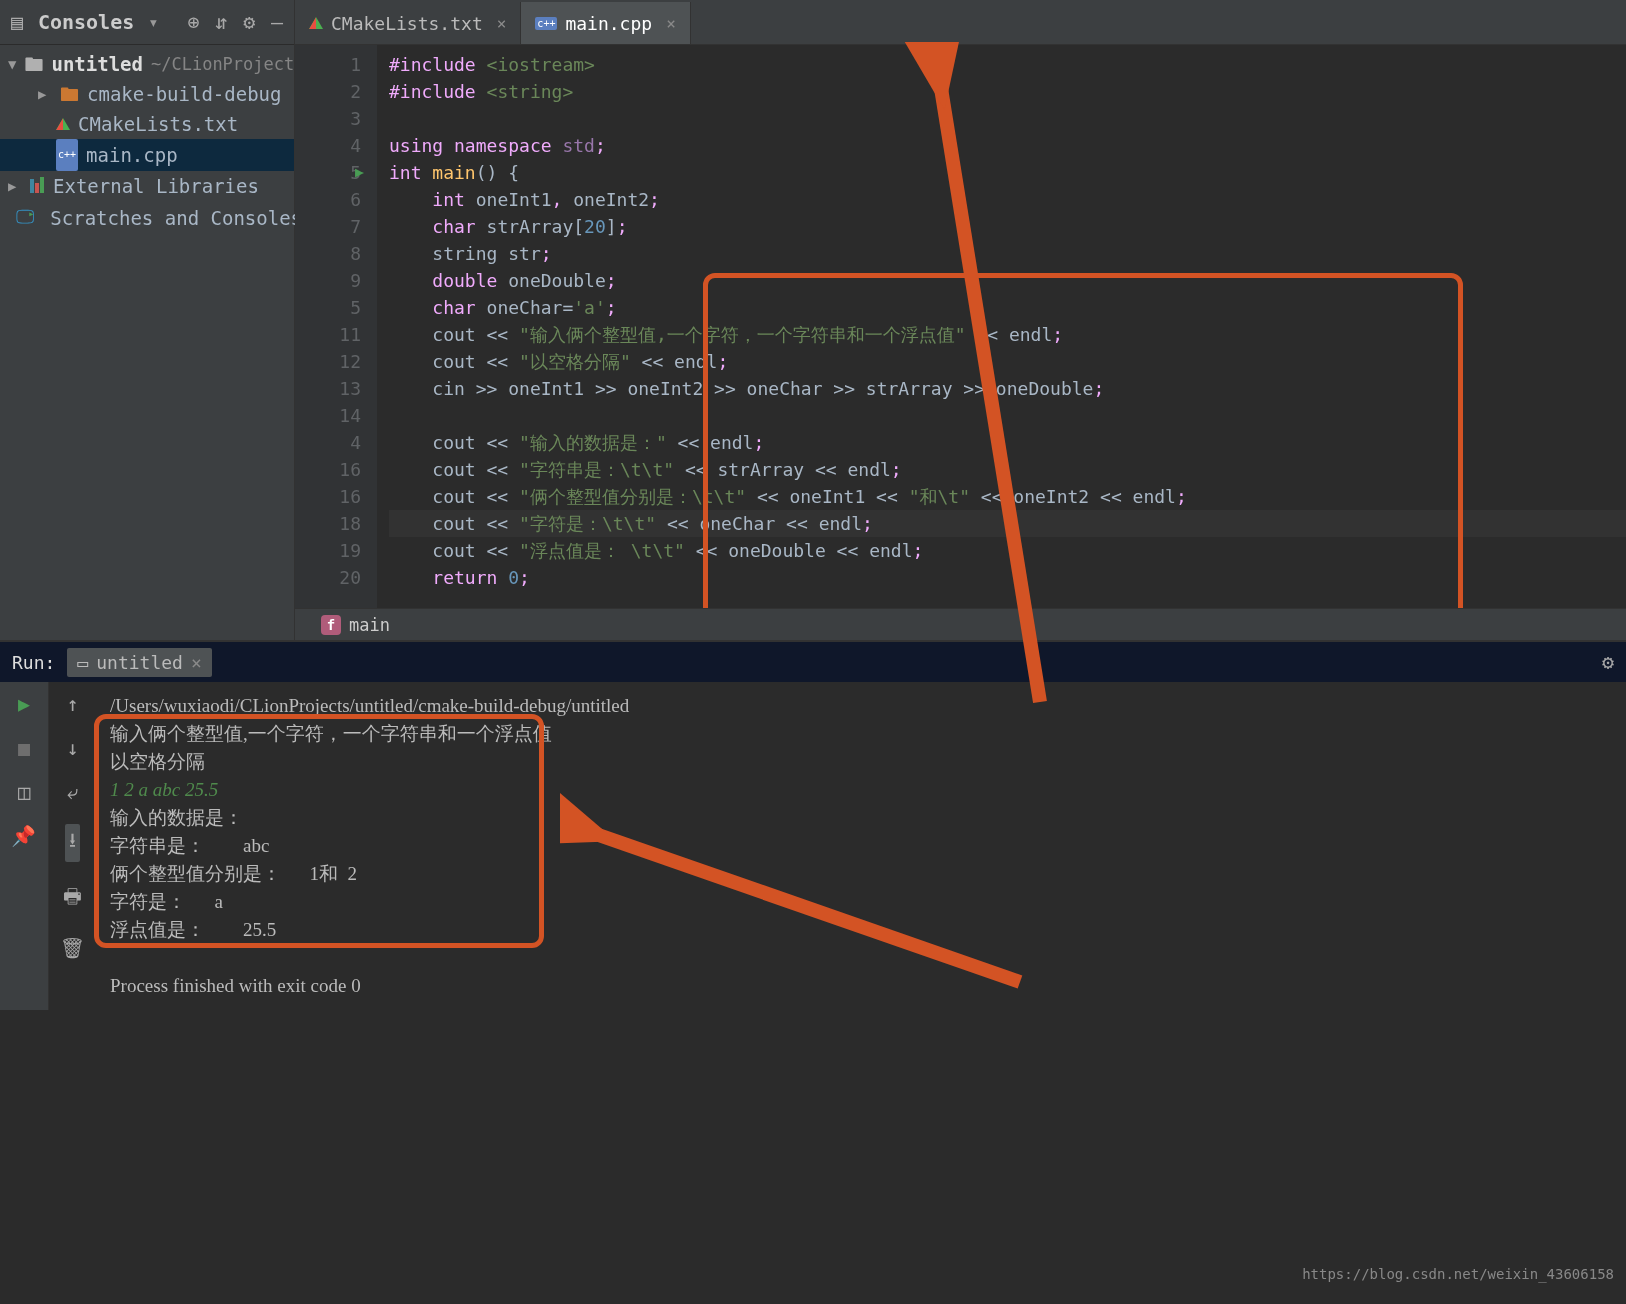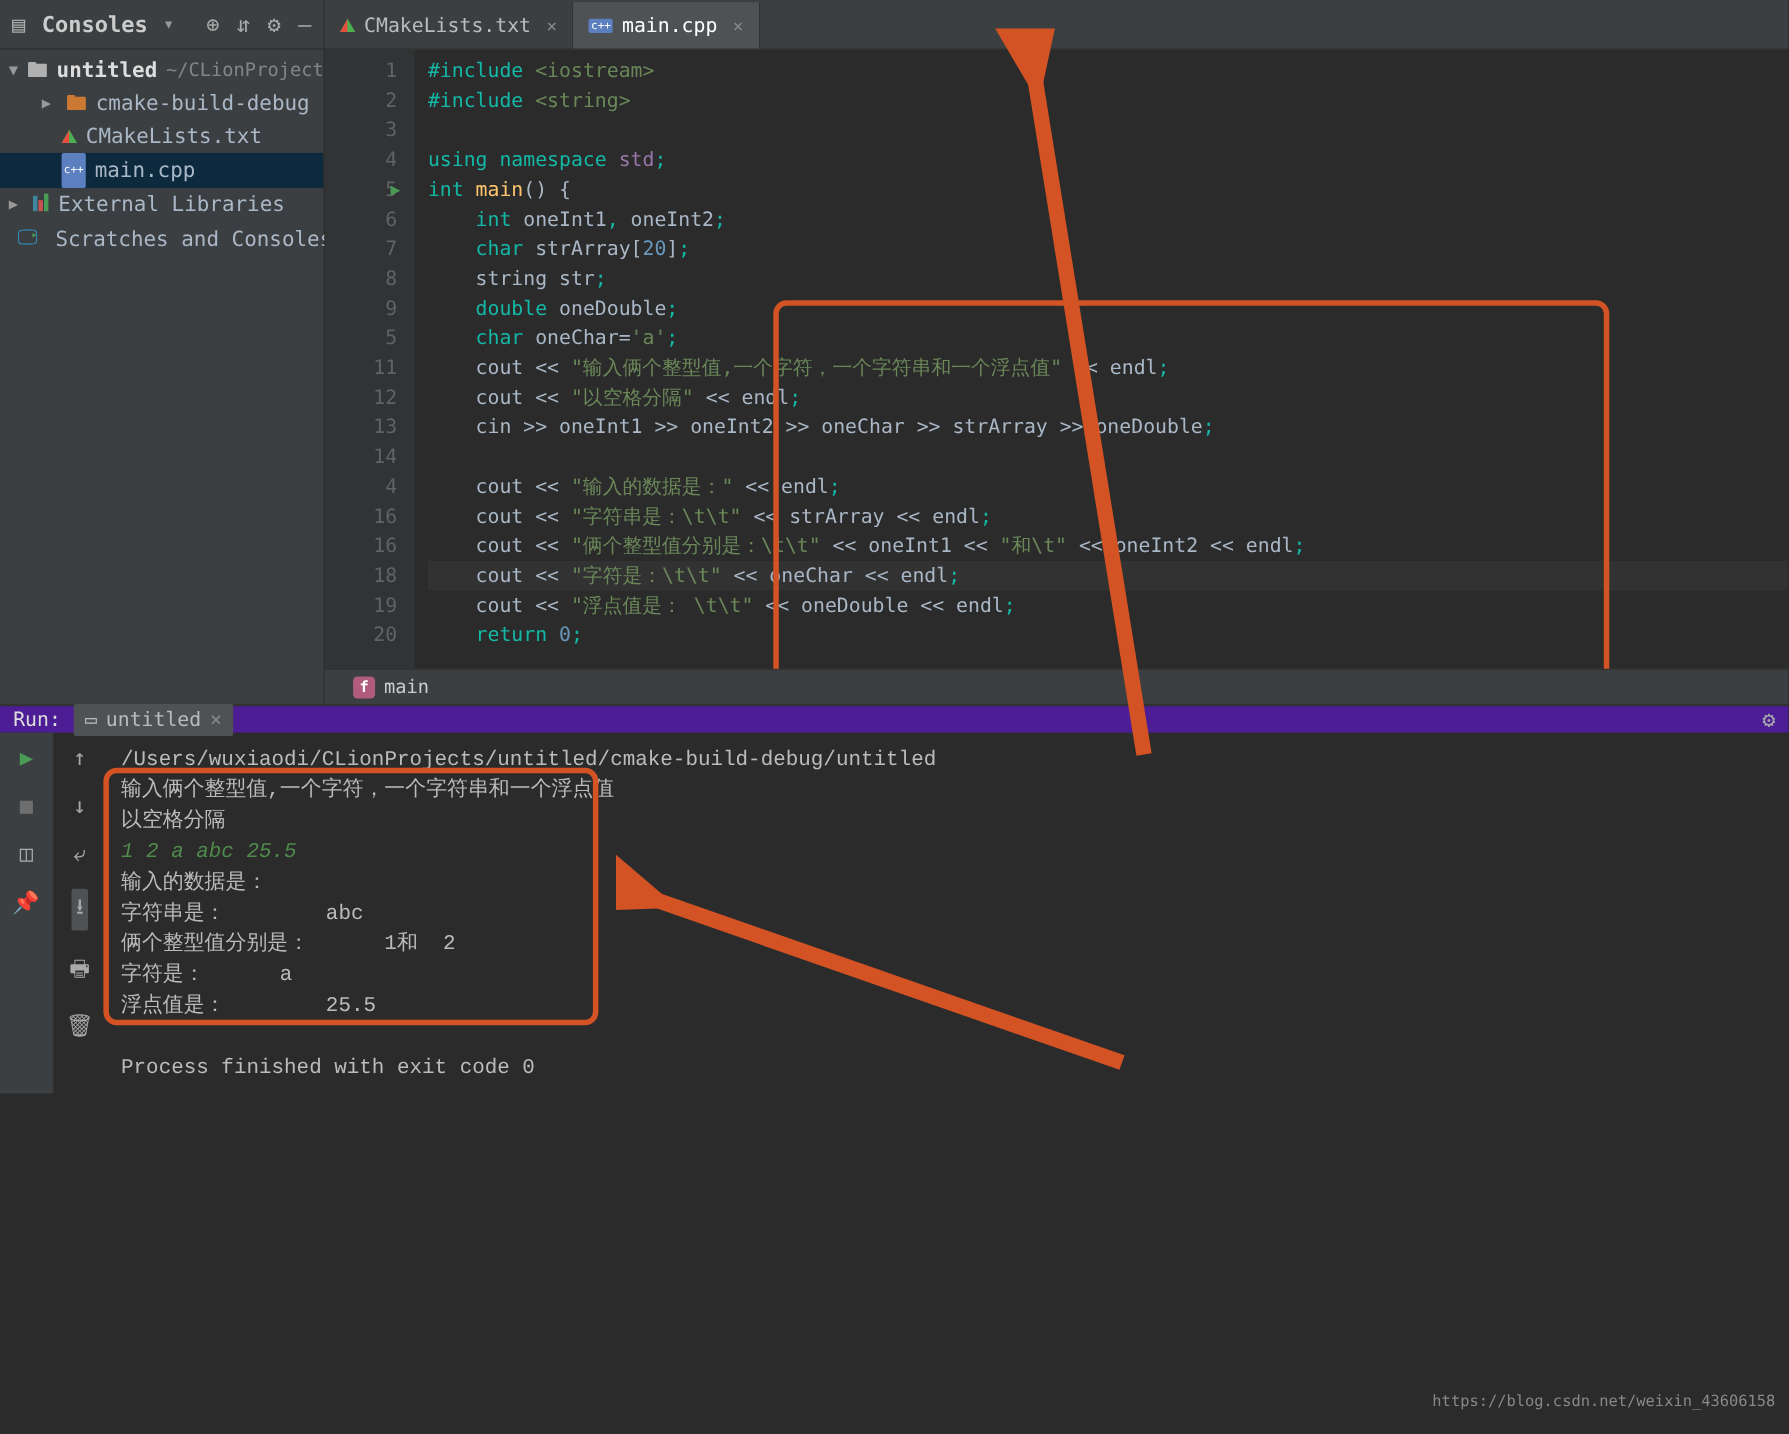--- a/index.html
+++ b/index.html
@@ -31,46 +31,46 @@
   
   .editor-wrap{flex:1;display:flex;flex-direction:column;background:#2b2b2b}
   .tabs{height:45px;display:flex;align-items:flex-end;border-bottom:1px solid #323232;background:#3c3f41}
   .tab{height:42px;display:flex;align-items:center;gap:8px;padding:0 14px;border-right:1px solid #323232;color:#bbb;font-size:18px}
   .tab.active{background:#4e5254;color:#fff}
   .tab .x{color:#8a8a8a;font-size:16px;margin-left:6px}
   .editor{flex:1;display:flex;overflow:hidden;position:relative}
   .gutter{width:82px;text-align:right;padding:6px 16px 0 0;color:#606366;font-size:18px;line-height:27px;background:#313335;user-select:none}
   .gut-run{position:absolute;left:60px;top:calc(6px + 27px*4 + 4px);color:#499c54;font-size:15px}
   .code{flex:1;padding:6px 0 0 12px;font-size:18px;line-height:27px;white-space:pre}
-  .hl-orange{color:#14b8a6}
+  .hl-orange{color:#f0abfc}
   .hl-green{color:#6a8759}
   .hl-purple{color:#9876aa}
   .hl-blue{color:#6897bb}
   .hl-yellow{color:#ffc66d}
   .cl{display:block;min-height:27px}
   .cl.cur{background:#323232}
   .collapse{color:#606366}
   .red-box{position:absolute;border:5px solid #d35324;border-radius:12px;pointer-events:none}
   .red-box.code-box{left:408px;top:228px;width:760px;height:422px}
   .breadcrumb{height:32px;background:#3c3f41;border-top:1px solid #323232;display:flex;align-items:center;padding-left:26px;gap:8px;font-size:17px;color:#ccc}
   .bc-f{display:inline-flex;align-items:center;justify-content:center;width:20px;height:20px;background:#b05c7a;border-radius:4px;color:#fff;font-size:14px;font-weight:bold}
 
   
   .run-panel{background:#2b2b2b;border-top:2px solid #323232}
-  .run-head{height:24px;background:#4c1d95;display:flex;align-items:center;padding:0 12px;gap:12px;font-size:18px;color:#bbb}
+  .run-head{height:40px;background:#0f172a;display:flex;align-items:center;padding:0 12px;gap:12px;font-size:18px;color:#bbb}
   .run-head .title{color:#ddd}
   .run-head .tab-chip{display:flex;align-items:center;gap:8px;background:#4e5254;padding:4px 10px;border-radius:2px}
   .run-head .gear{margin-left:auto;color:#a9a9a9;font-size:20px}
   .run-body{display:flex;position:relative}
   .run-icons-col{width:48px;background:#3c3f41;display:flex;flex-direction:column;align-items:center;padding-top:10px;gap:20px}
   .run-icons-col2{width:48px;display:flex;flex-direction:column;align-items:center;padding-top:10px;gap:20px;border-left:1px solid #323232}
   .run-icon{color:#a9a9a9;font-size:20px}
   .run-icon.play{color:#499c54}
   .run-icon.stop-sq{color:#6e6e6e}
-  .console{flex:1;padding:10px 14px;font-size:19px;line-height:28px;font-family:Liberation Mono, monospace;color:#bbb;white-space:pre;position:relative}
+  .console{flex:1;padding:10px 14px;font-size:19px;line-height:28px;font-family:Liberation Serif, serif;color:#bbb;white-space:pre;position:relative}
   .console .inp{color:#4f8a4c;font-style:italic}
   .arrow-annot{position:absolute;pointer-events:none}
   .watermark{position:fixed;right:12px;bottom:22px;color:#888;font-size:14px}
 </style>
 </head>
 <body>
 
 <div class="top">
 
   <div class="side">

